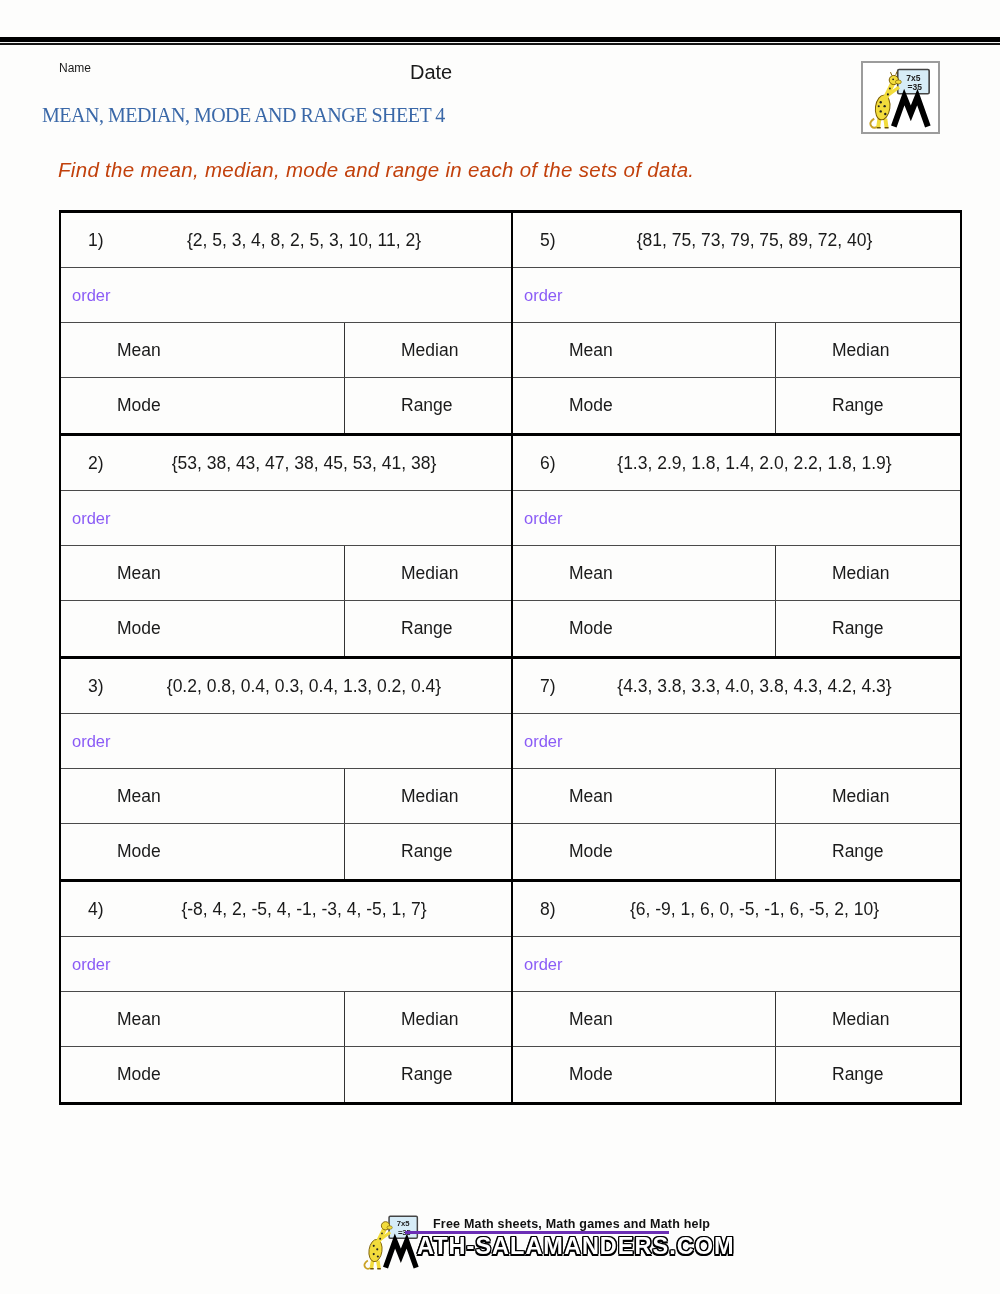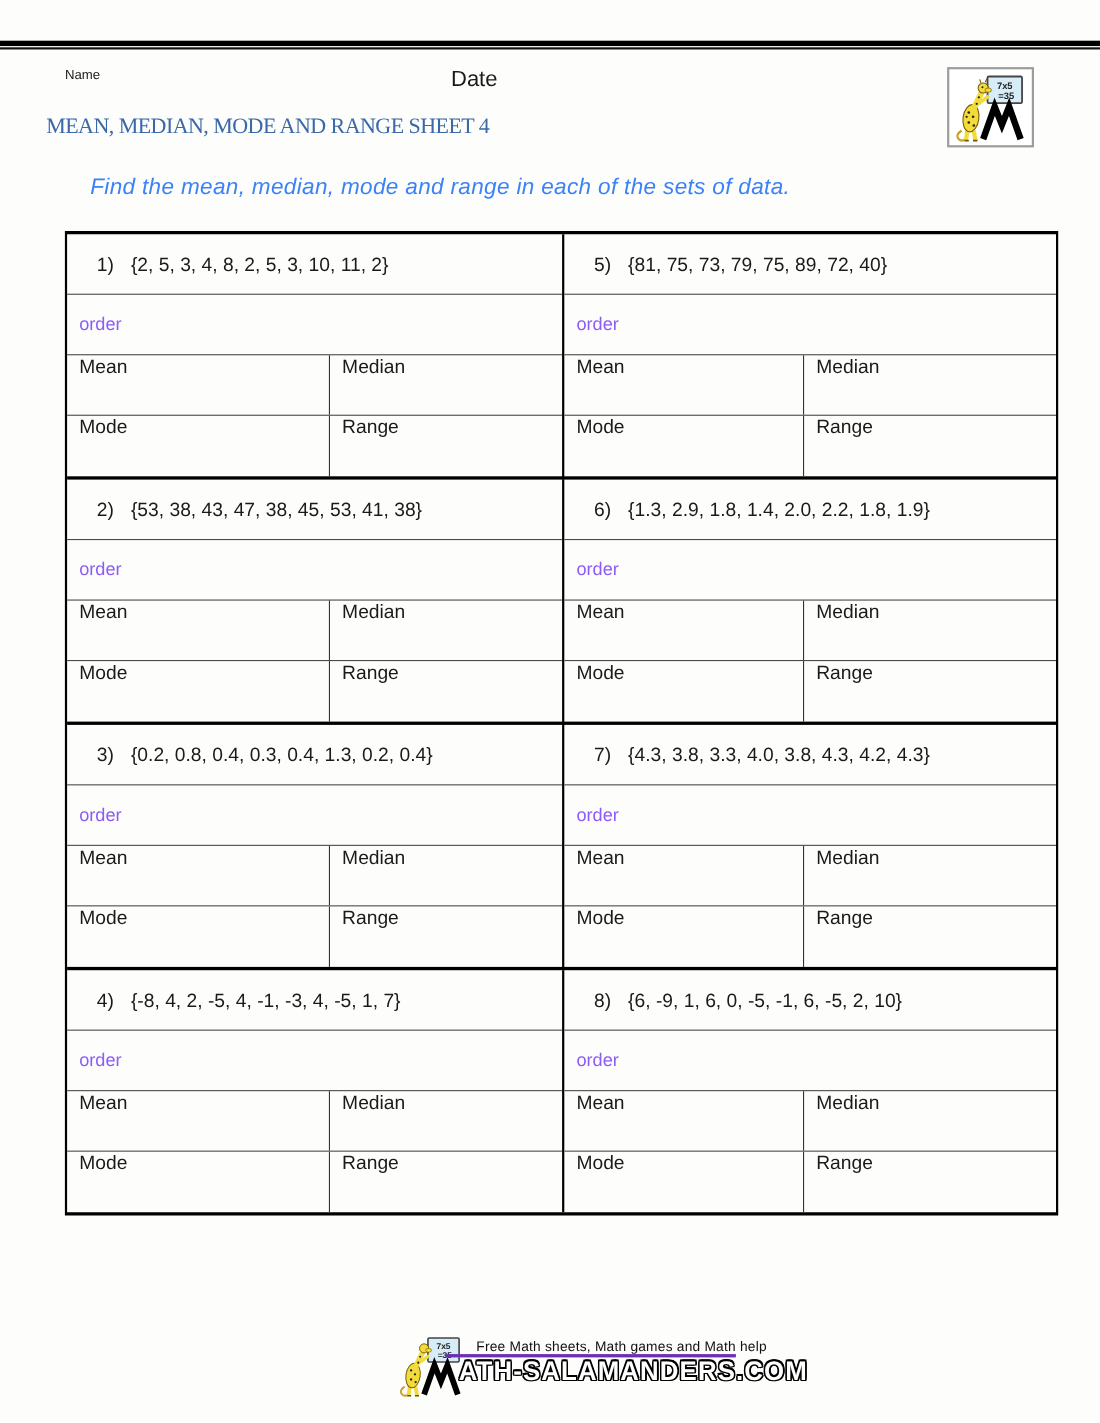--- a/index.html
+++ b/index.html
@@ -30,55 +30,55 @@
 
   .page-title {
     position:absolute; left:42px; top:104px;
     font-family:"Liberation Serif", serif;
     font-size:20px; font-weight:500; letter-spacing:-0.5px;
     color:#3a68a8; white-space:nowrap;
   }
   .instruction {
     position:absolute; left:58px; top:158px;
     font-size:20.5px; font-style:italic; font-weight:500;
-    letter-spacing:0.3px; color:#3b82f6; white-space:nowrap;margin-left:24px;
+    letter-spacing:0.3px; color:#c2410c; white-space:nowrap;
   }
 
   
   .worksheet-table {
     position:absolute; left:59px; top:210px; width:903px;
     border:3px solid #000; border-left-width:2px; border-right-width:2px;
     display:grid; grid-template-columns:450px 449px;
     background:#fdfdfc;
   }
   .problem-block { display:flex; flex-direction:column; }
   .problem-block.half-right { border-left:2px solid #000; }
   .problem-block.sep { border-bottom:3px solid #000; }
 
   .row { height:55px; display:flex; align-items:center; border-bottom:1px solid #4a4a4a; }
   .row.last { border-bottom:none; }
 
   .data-row .pnum { width:58px; padding-left:27px; font-size:17.5px; }
-  .data-row .pset { flex:1; padding-right:22px; font-size:17.5px; white-space:nowrap; }
+  .data-row .pset { flex:1; text-align:center; padding-right:22px; font-size:17.5px; white-space:nowrap; }
 
   .order-row span { padding-left:11px; font-size:16.5px; color:#8b5cf6; }
 
   .split-row { padding:0; }
-  .split-row .cell { height:100%; display:flex; padding-left:11px; font-size:17.5px; }
+  .split-row .cell { height:100%; display:flex; align-items:center; padding-left:11px; font-size:17.5px;margin-left:45px; }
   .split-row .c1 { border-right:1.5px solid #333; }
   .half-left  .c1 { width:239px; }
   .half-right .c1 { width:218px; }
   .split-row .c2 { flex:1; }
 
   
   .footer { position:absolute; left:357px; top:1212px; width:380px; height:58px; }
   .footer-logo { position:absolute; left:0; top:2px; width:70px; height:56px; }
   .footer-tagline {
     position:absolute; left:52px; top:5px;
-    font-size:12.5px; font-weight:normal; letter-spacing:0.2px; color:#111; white-space:nowrap;padding-left:24px;
+    font-size:12.5px; font-weight:bold; letter-spacing:0.2px; color:#111; white-space:nowrap;padding-left:24px;
   }
   .footer-rule { position:absolute; left:48px; top:19px; width:264px; height:3px; background:#6b2eb5; }
   .footer-site {
     position:absolute; left:60px; top:21px;
     font-size:23.5px; font-weight:bold; letter-spacing:1px; white-space:nowrap;
     color:#fff;
     text-shadow:-1.2px -1.2px 0 #000, 1.2px -1.2px 0 #000, -1.2px 1.2px 0 #000,
                  1.2px 1.2px 0 #000, 0 -1.4px 0 #000, 0 1.4px 0 #000,
                 -1.4px 0 0 #000, 1.4px 0 0 #000;
     transform:scaleY(1.04);

